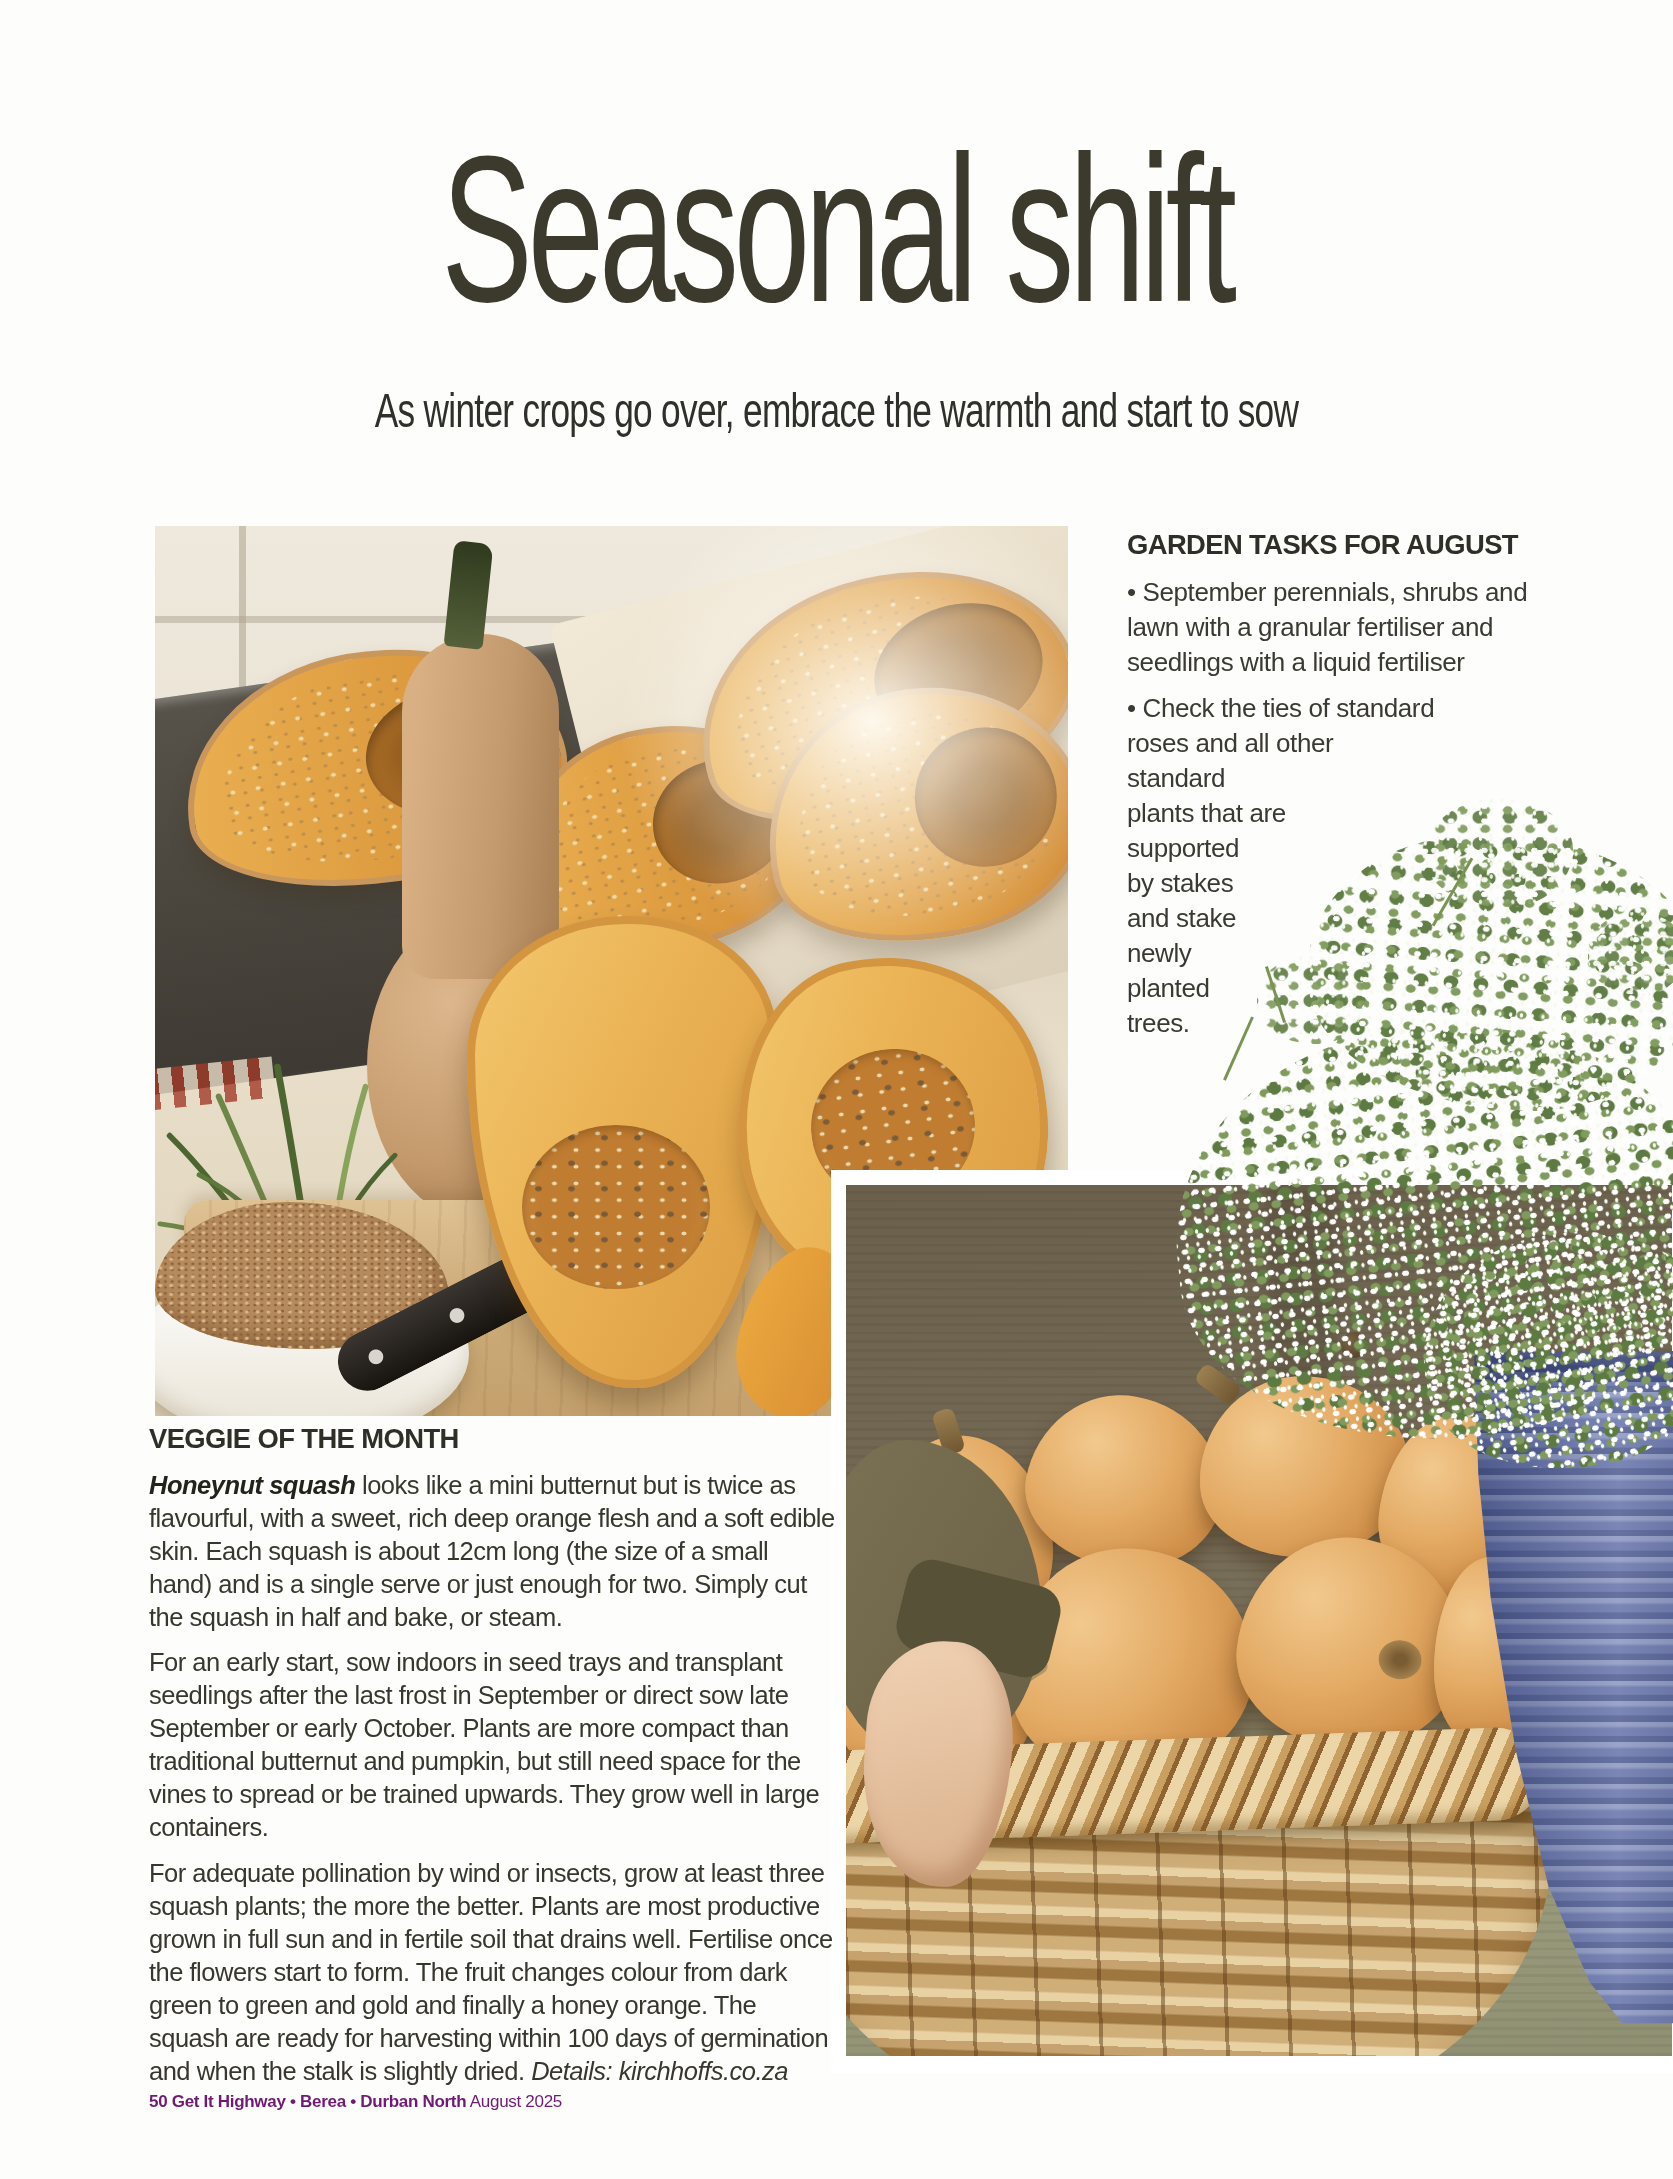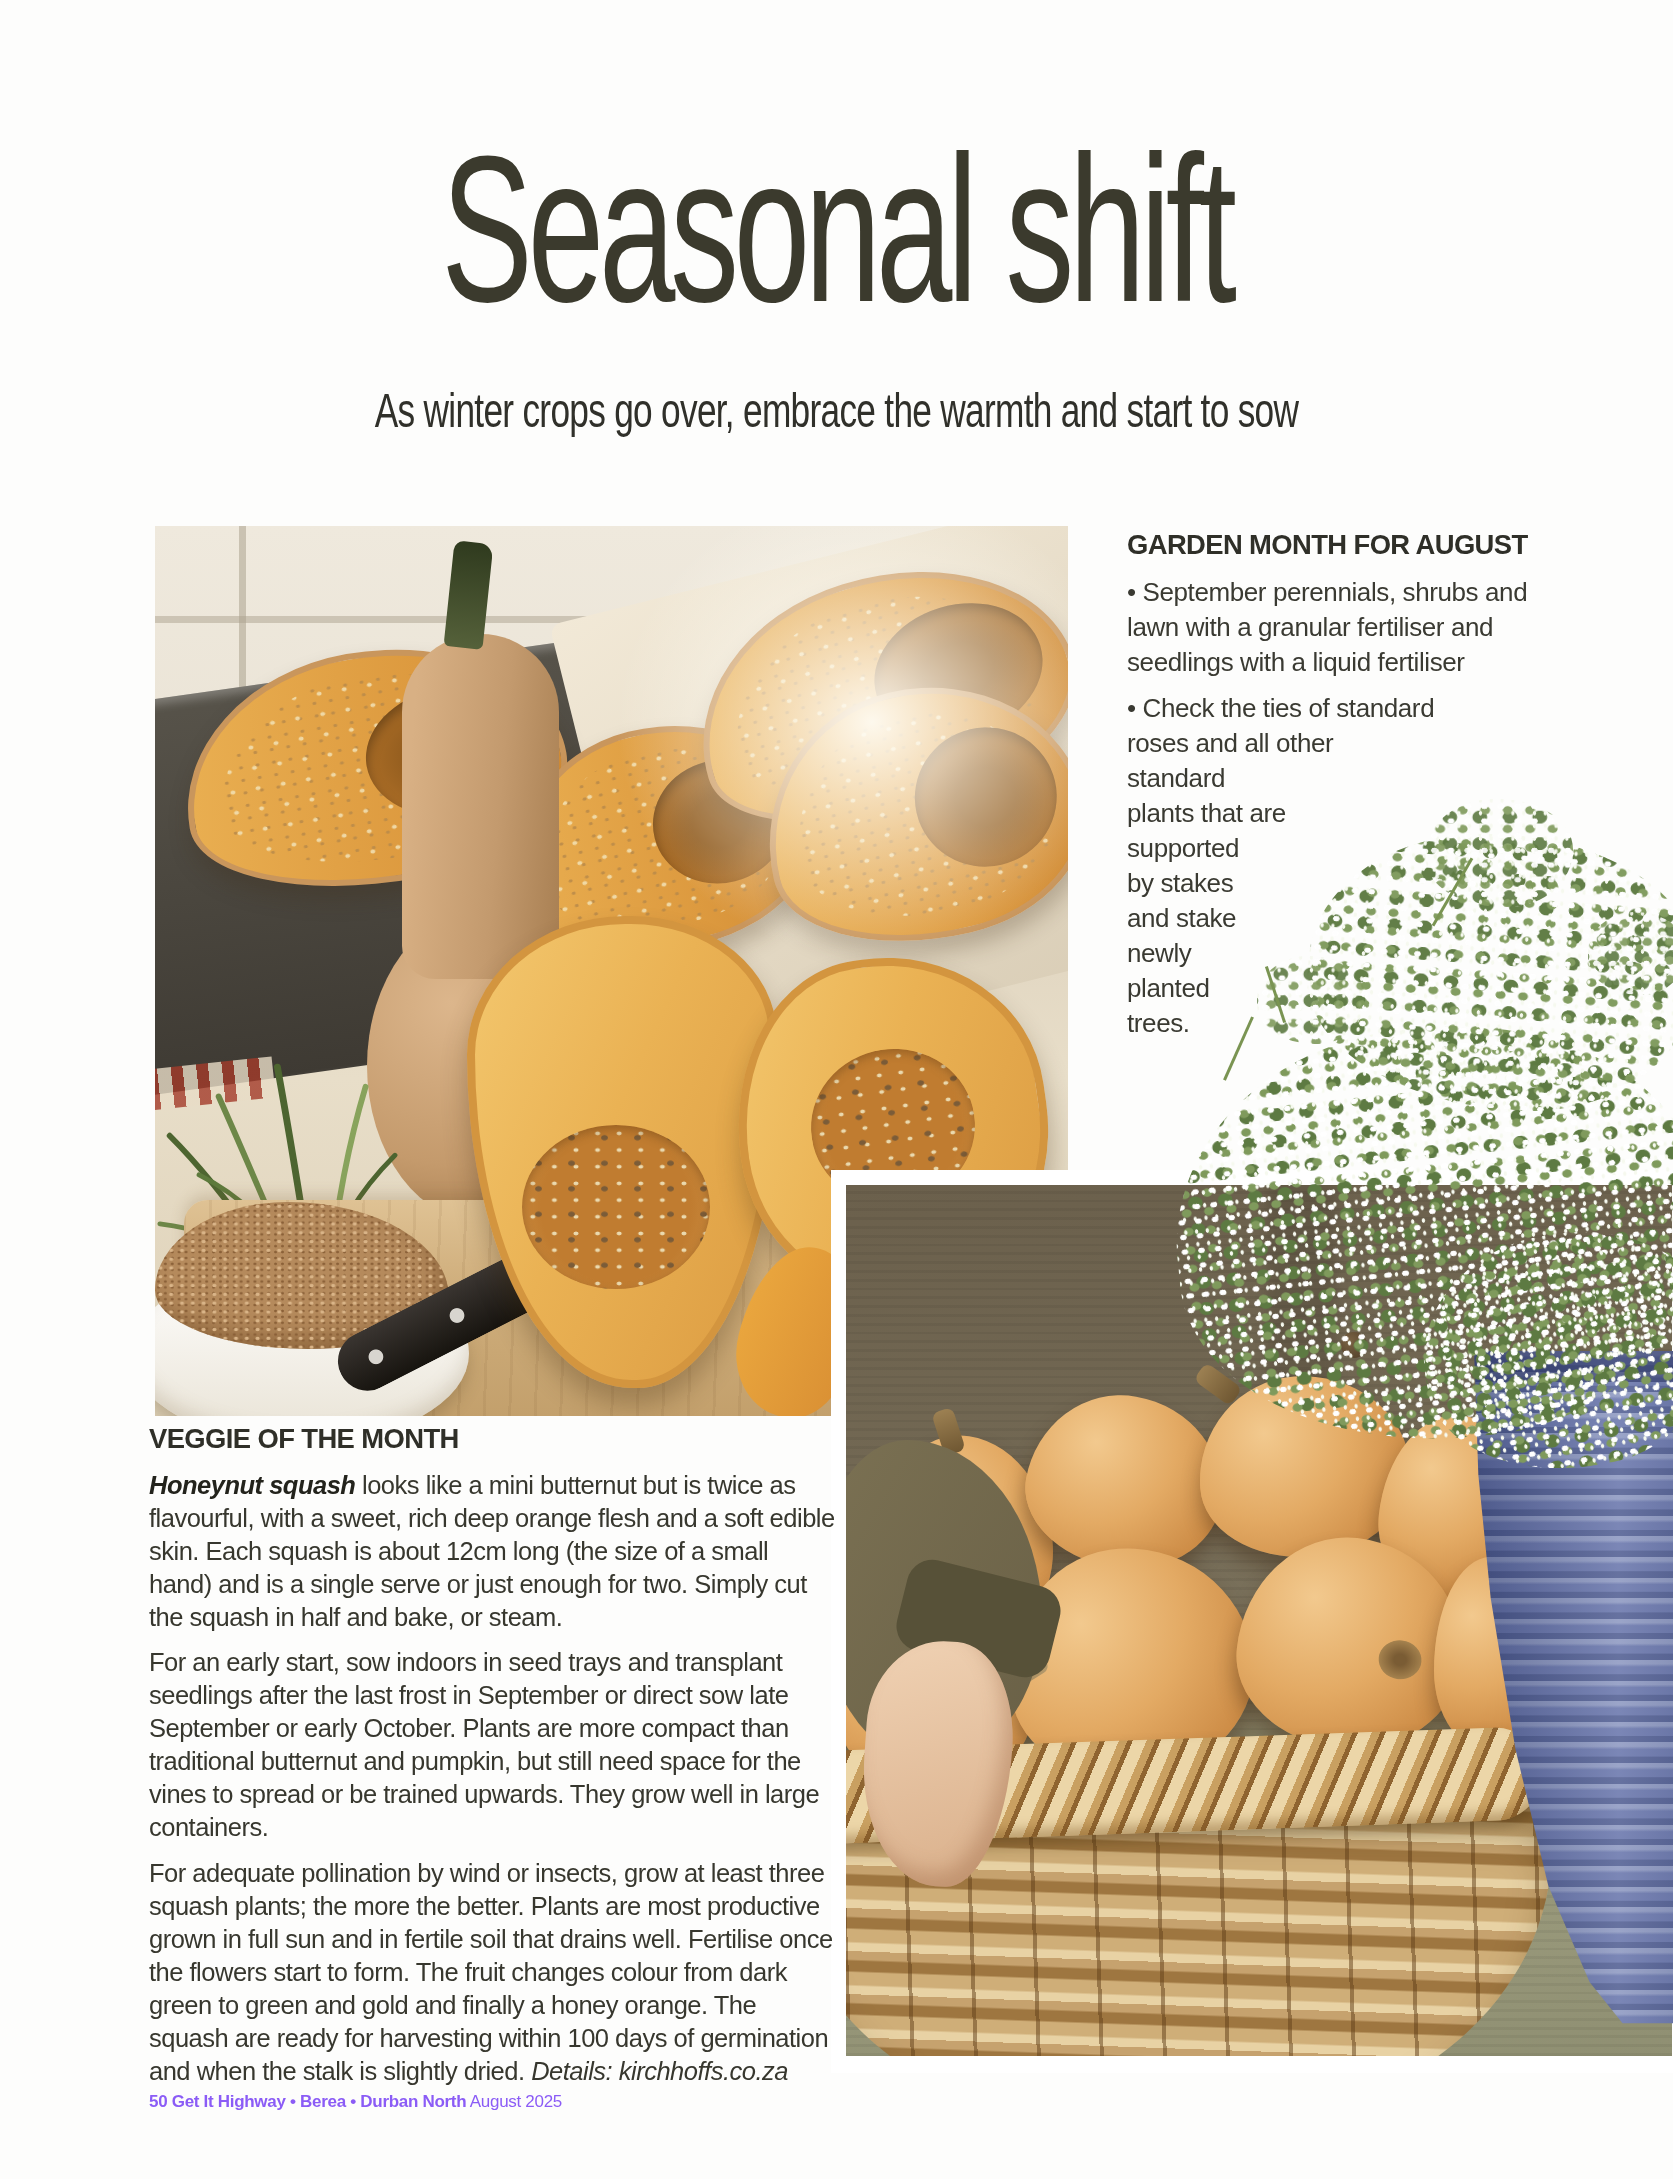--- a/index.html
+++ b/index.html
@@ -156,21 +156,21 @@
   .st2{left:1274px;top:965px;height:59px;transform:rotate(-18deg);}
   .st3{left:1451px;top:853px;height:78px;transform:rotate(30deg);}
 
   
   .veggie{position:absolute;left:149px;top:1423px;width:686px;z-index:20;}
   .veggie p{font-size:25.5px;line-height:33px;letter-spacing:-0.5px;color:#37372e;margin:0 0 12.7px 0;}
   .veggie b{color:#23231c;font-style:italic;}
 
   
   .footer{position:absolute;left:149px;top:2092px;font-size:17px;letter-spacing:-0.3px;
-      color:#8b5cf6;z-index:20;}
+      color:#701a75;z-index:20;}
   .footer .f-bold{font-weight:bold;}
 </style>
 </head>
 <body>
 
 <div class="page">
 
   <div class="title">Seasonal shift</div>
   <div class="subtitle">As winter crops go over, embrace the warmth and start to sow</div>
 
@@ -205,21 +205,21 @@
     <div class="sugar"></div>
     <div class="kn-blade"></div>
     <div class="kn-handle"></div>
     <div class="fh fh1"></div>
     <div class="fh fh2"></div>
     <div class="fh-slice"></div>
     <div class="glare"></div>
   </div>
 
   <aside class="tasks">
-    <h2 class="col-heading">GARDEN MONTH FOR AUGUST</h2>
+    <h2 class="col-heading">GARDEN TASKS FOR AUGUST</h2>
     <p class="bullet">• September perennials, shrubs and
 lawn with a granular fertiliser and
 seedlings with a liquid fertiliser</p>
     <p class="bullet">• Check the ties of standard
 roses and all other
 standard
 plants that are
 supported
 by stakes
 and stake

